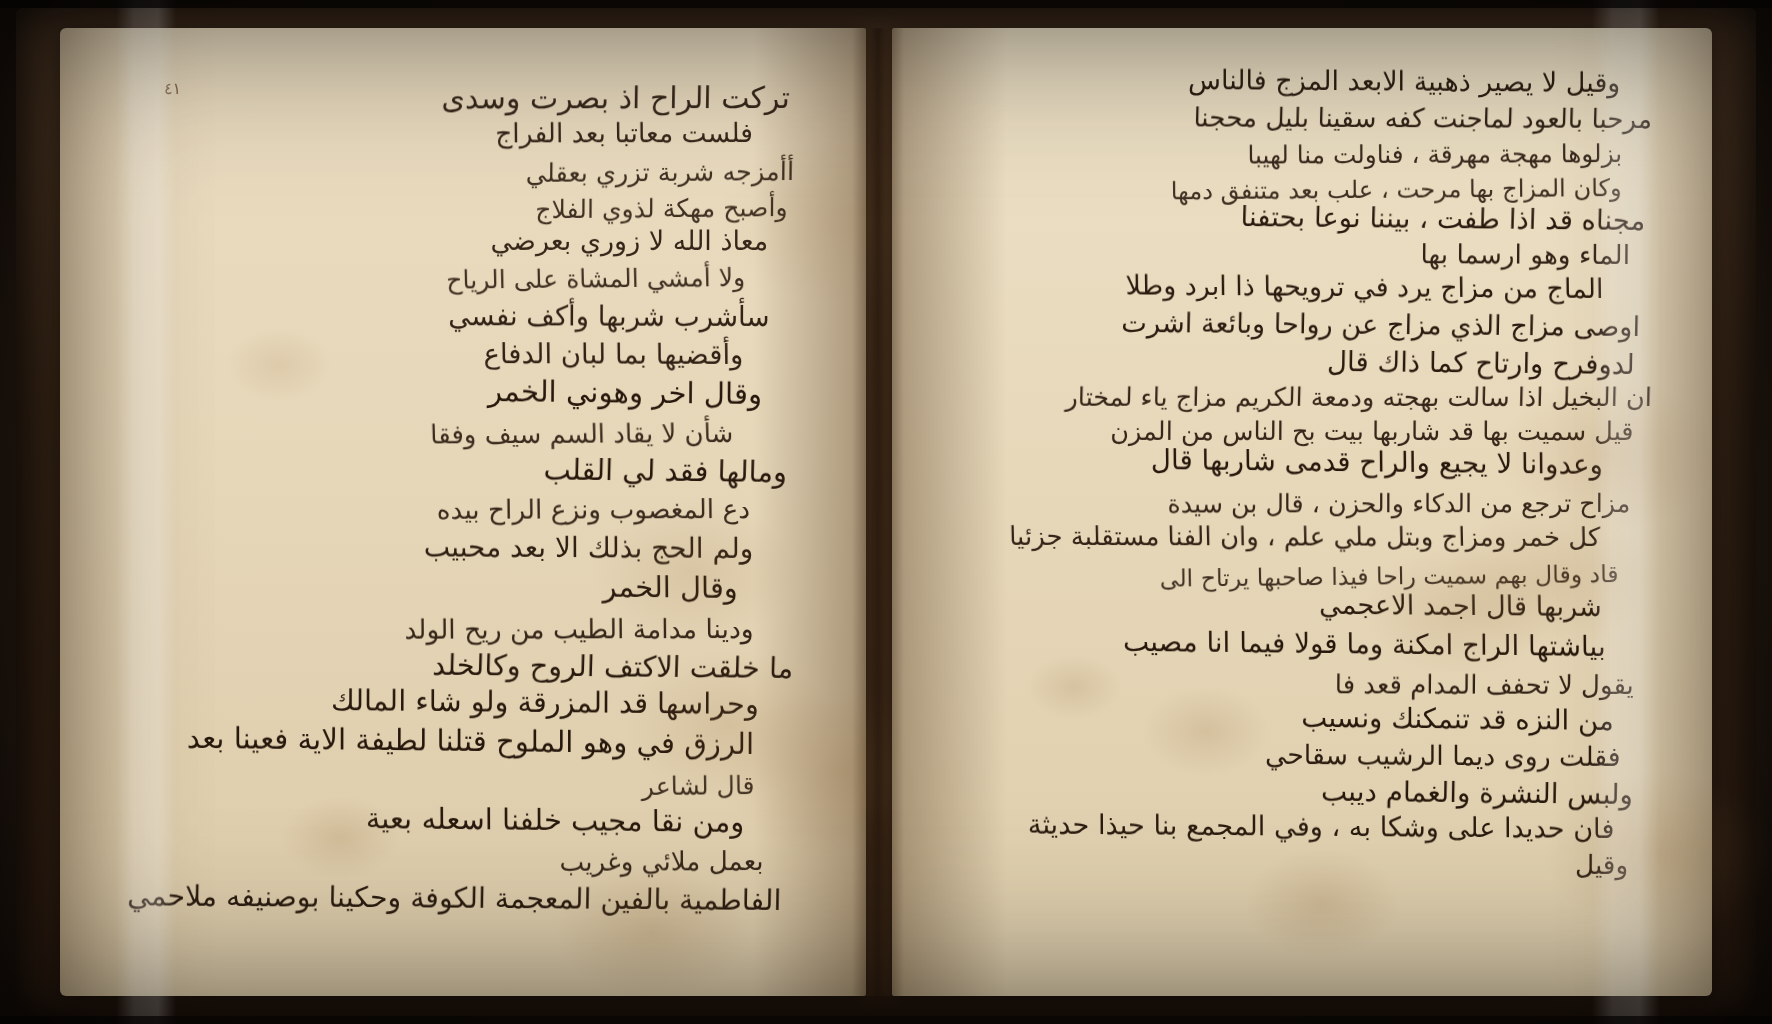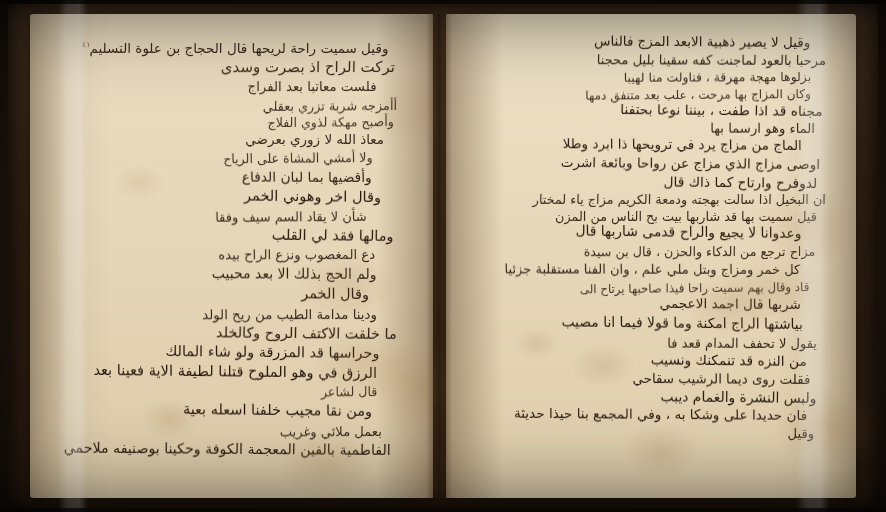--- a/index.html
+++ b/index.html
@@ -148,27 +148,27 @@
 
 <div class="scene">
   <div class="backdrop"></div>
 
   <div class="book">
     <div class="cover"></div>
 
     <div class="page left">
       <div class="folio">٤١</div>
       <div class="text-block" id="left-text" style="left: 40px; top: 28px; width: 330px;">
-          <div class="line" style="font-size: 13.5px; margin-bottom: 4.6px; margin-right: 11.6px; transform: rotate(0.01deg) skewX(-0.48deg); letter-spacing: 0.01px; opacity: 0.91;">وقيل سميت راحة لريحها قال الحجاج بن علوة التسليم</div>
           <div class="line" style="font-size: 15px; margin-bottom: 4.1px; margin-right: 5.1px; transform: rotate(-0.07deg) skewX(-1.05deg); letter-spacing: -0.03px; opacity: 0.9;">تركت الراح اذ بصرت وسدى</div>
           <div class="line" style="font-size: 13.3px; margin-bottom: 5.5px; margin-right: 23.5px; transform: rotate(-0.09deg) skewX(0.57deg); letter-spacing: -0.04px; opacity: 0.9;">فلست معاتبا بعد الفراج</div>
           <div class="line" style="font-size: 12.8px; margin-bottom: 4px; margin-right: 3px; transform: rotate(-0.42deg) skewX(-1.23deg); letter-spacing: -0.19px; opacity: 0.86;">أأمزجه شربة تزري بعقلي</div>
           <div class="line" style="font-size: 12.6px; margin-bottom: 4.2px; margin-right: 6.2px; transform: rotate(-0.53deg) skewX(-0.95deg); letter-spacing: -0.24px; opacity: 0.85;">وأصبح مهكة لذوي الفلاج</div>
           <div class="line" style="font-size: 13.5px; margin-bottom: 4.9px; margin-right: 15.9px; transform: rotate(0.02deg) skewX(-0.1deg); letter-spacing: 0.01px; opacity: 0.91;">معاذ الله لا زوري بعرضي</div>
           <div class="line" style="font-size: 12.6px; margin-bottom: 5.8px; margin-right: 27.4px; transform: rotate(-0.5deg) skewX(0.92deg); letter-spacing: -0.23px; opacity: 0.86;">ولا أمشي المشاة على الرياح</div>
+          <div class="line" style="font-size: 13.8px; margin-bottom: 4.9px; margin-right: 15.2px; transform: rotate(0.16deg) skewX(-0.16deg); letter-spacing: 0.08px; opacity: 0.93;">سأشرب شربها وأكف نفسي</div>
           <div class="line" style="font-size: 13.8px; margin-bottom: 5.8px; margin-right: 28.3px; transform: rotate(0.21deg) skewX(1deg); letter-spacing: 0.1px; opacity: 0.93;">وأقضيها بما لبان الدفاع</div>
           <div class="line" style="font-size: 14.6px; margin-bottom: 5.1px; margin-right: 19px; transform: rotate(0.63deg) skewX(0.17deg); letter-spacing: 0.29px; opacity: 0.98;">وقال اخر وهوني الخمر</div>
           <div class="line" style="font-size: 13px; margin-bottom: 6.2px; margin-right: 33.3px; transform: rotate(-0.27deg) skewX(1.43deg); letter-spacing: -0.13px; opacity: 0.88;">شأن لا يقاد السم سيف وفقا</div>
           <div class="line" style="font-size: 14.5px; margin-bottom: 4.2px; margin-right: 6.5px; transform: rotate(0.62deg) skewX(-0.93deg); letter-spacing: 0.29px; opacity: 0.98;">ومالها فقد لي القلب</div>
           <div class="line" style="font-size: 13.2px; margin-bottom: 5.6px; margin-right: 25px; transform: rotate(-0.15deg) skewX(0.71deg); letter-spacing: -0.07px; opacity: 0.89;">دع المغصوب ونزع الراح بيده</div>
           <div class="line" style="font-size: 14px; margin-bottom: 5.5px; margin-right: 23.4px; transform: rotate(0.29deg) skewX(0.56deg); letter-spacing: 0.14px; opacity: 0.94;">ولم الحج بذلك الا بعد محبيب</div>
           <div class="line" style="font-size: 14.5px; margin-bottom: 6px; margin-right: 31.1px; transform: rotate(0.61deg) skewX(1.24deg); letter-spacing: 0.28px; opacity: 0.98;">وقال الخمر</div>
           <div class="line" style="font-size: 13.3px; margin-bottom: 5.5px; margin-right: 23.2px; transform: rotate(-0.11deg) skewX(0.55deg); letter-spacing: -0.05px; opacity: 0.9;">ودينا مدامة الطيب من ريح الولد</div>
           <div class="line" style="font-size: 14.4px; margin-bottom: 4px; margin-right: 3.4px; transform: rotate(0.53deg) skewX(-1.2deg); letter-spacing: 0.24px; opacity: 0.97;">ما خلقت الاكتف الروح وكالخلد</div>
           <div class="line" style="font-size: 14.4px; margin-bottom: 5.3px; margin-right: 20.6px; transform: rotate(0.54deg) skewX(0.32deg); letter-spacing: 0.25px; opacity: 0.97;">وحراسها قد المزرقة ولو شاء المالك</div>

